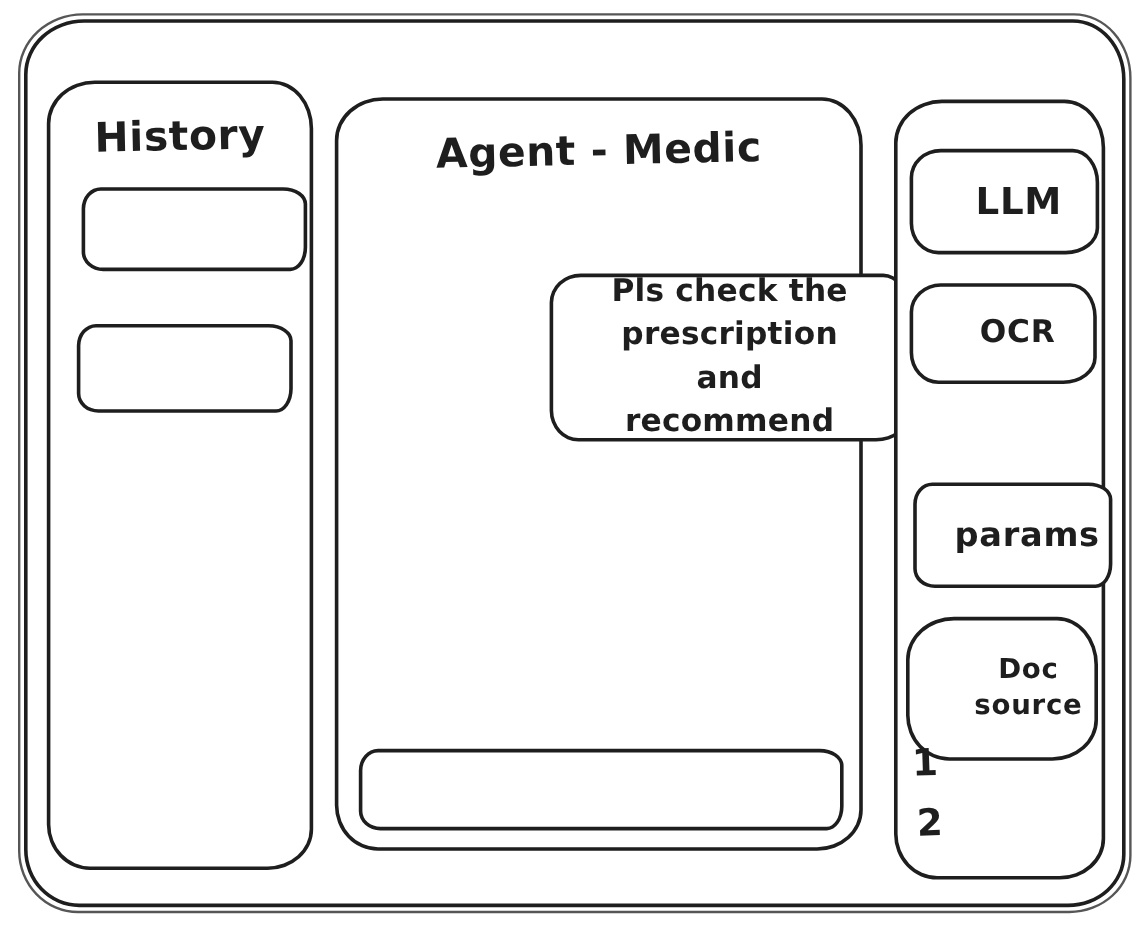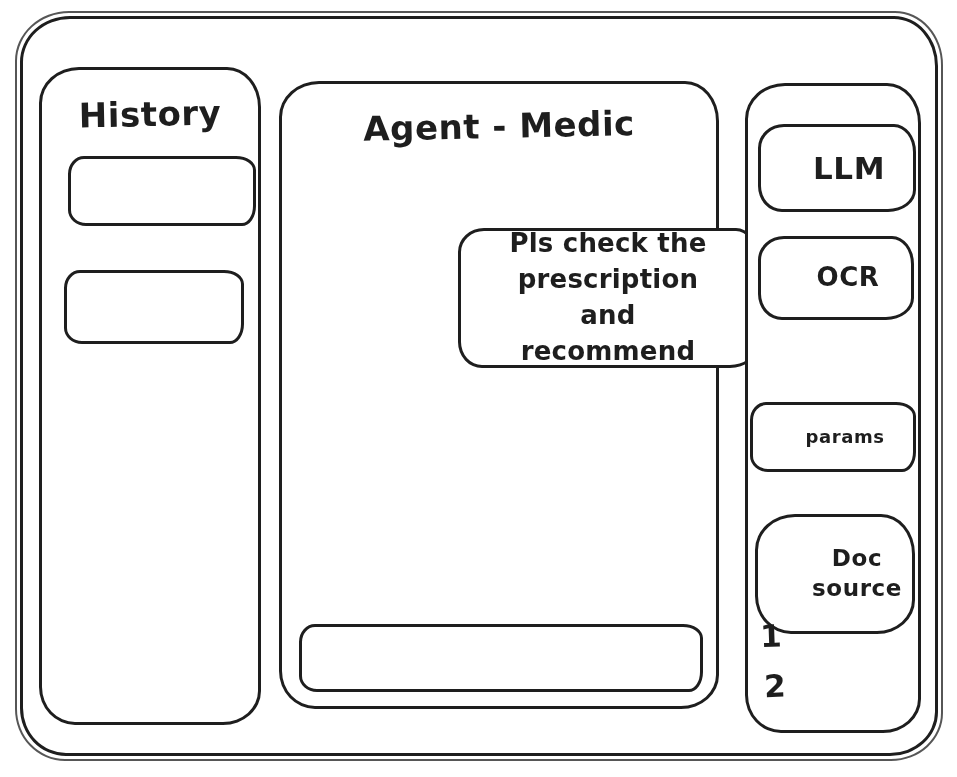--- a/index.html
+++ b/index.html
@@ -122,21 +122,21 @@
 
       <input class="chat-input r-sm" style="left: 17px; top: 540px; width: 404px; height: 68px;" value="">
     </main>
 
     <aside class="sketch r-lg" style="left:722px;top:64px;width:176px;height:650px;">
 
       <div class="tool-btn r-md" style="left:10px;top:38px;width:158px;height:88px;font-size:31px;">LLM</div>
 
       <div class="tool-btn r-md" style="left:10px;top:150px;width:156px;height:84px;font-size:26px;">OCR</div>
 
-      <div class="tool-btn r-sm" style="left:2px;top:316px;width:166px;height:70px;font-size:18px;">params</div>
+      <div class="tool-btn r-sm" style="left:13px;top:316px;width:166px;height:88px;font-size:28px;">params</div>
 
       <div class="tool-btn r-lg" style="left:7px;top:428px;width:160px;height:120px;font-size:23px;justify-content:flex-end;">
         <span class="txt" style="width:110px;">Doc source</span>
       </div>
 
       <div class="doc-num" style="left:12px;top:532px;">1</div>
       <div class="doc-num" style="left:16px;top:582px;">2</div>
     </aside>
 
   </div>

